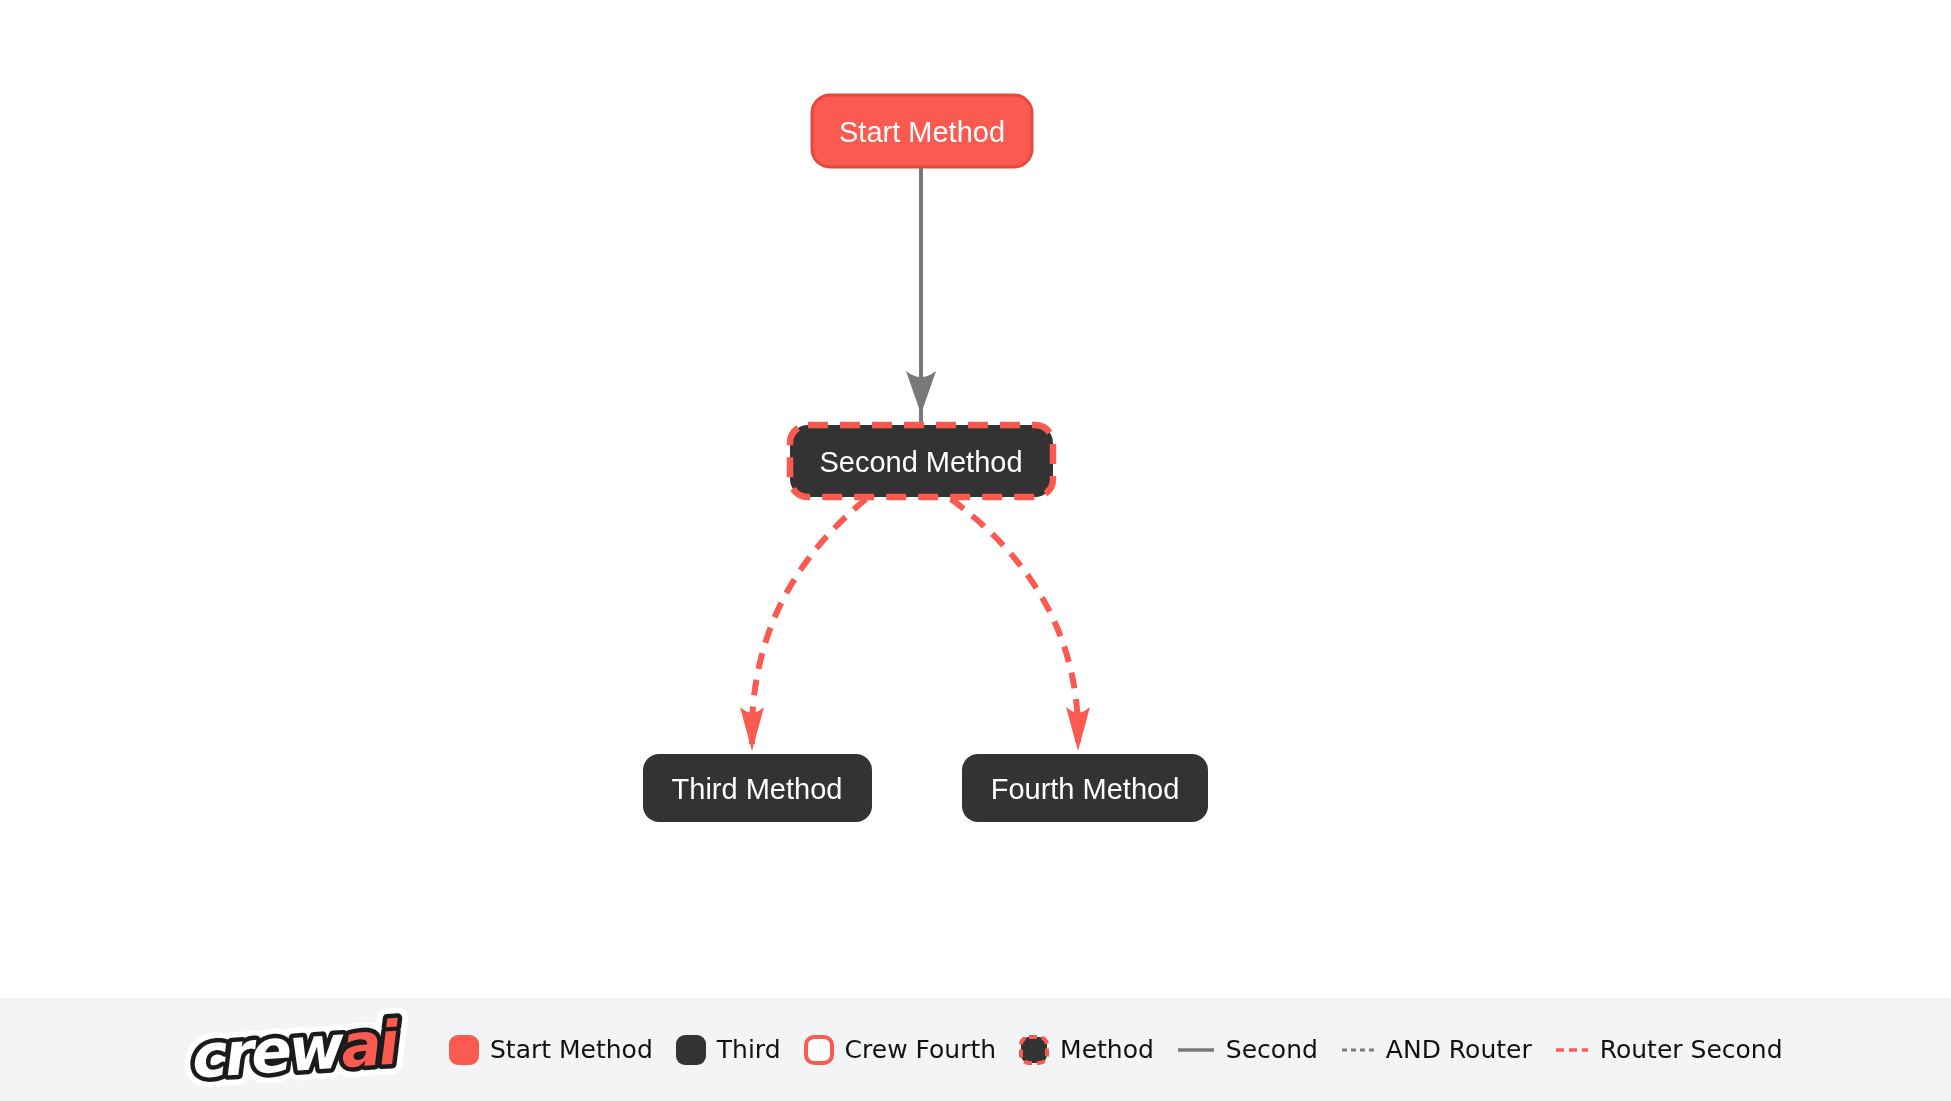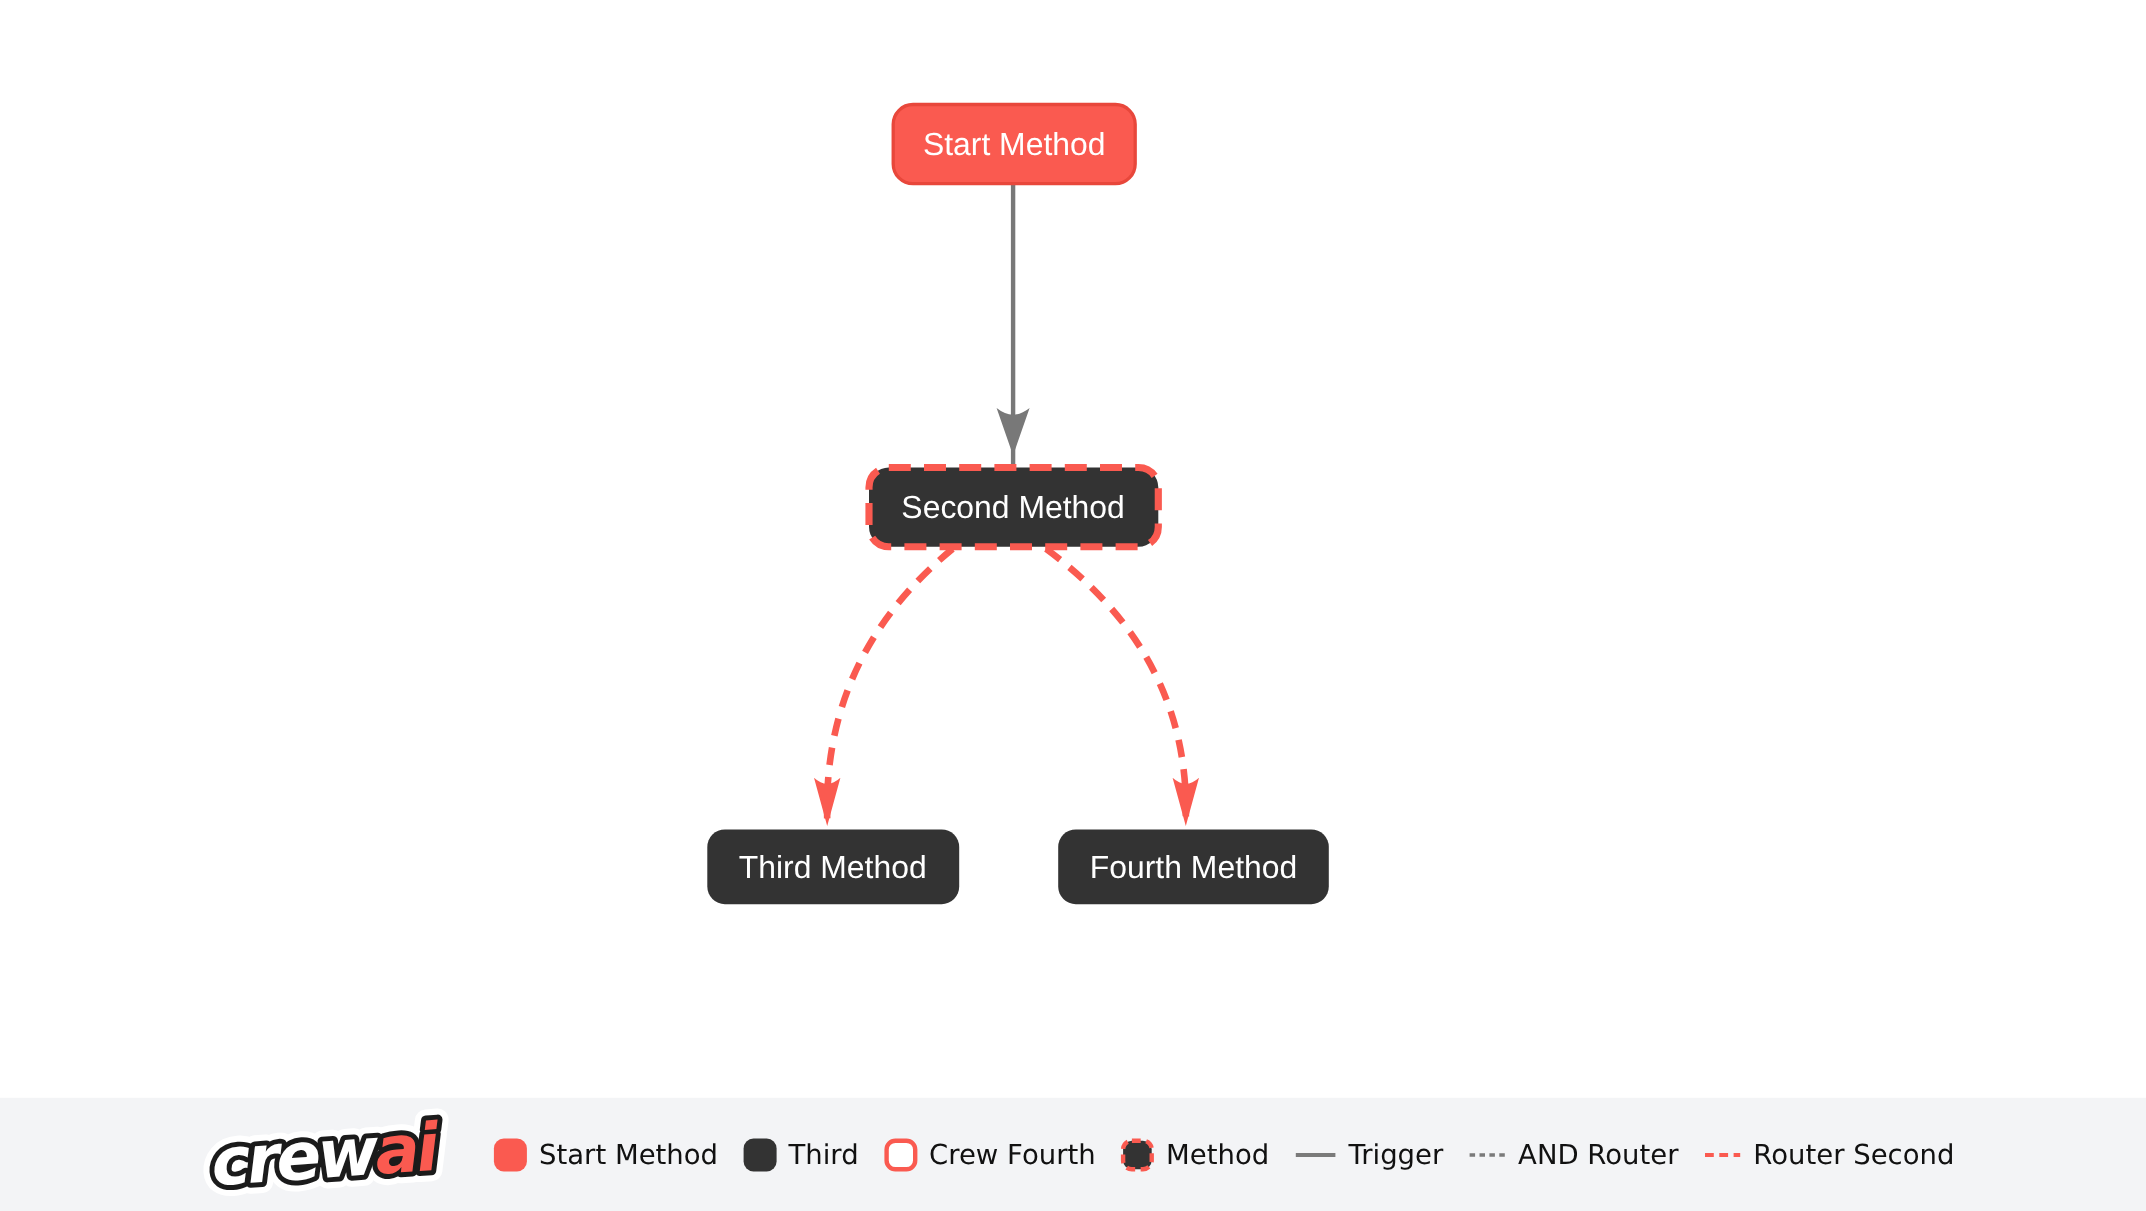--- a/index.html
+++ b/index.html
@@ -140,21 +140,21 @@
         <svg width="32" height="32">
           <rect x="3" y="3" width="26" height="26" rx="8" fill="#333333" stroke="#FA5A50" stroke-width="4" stroke-dasharray="8 5"></rect>
         </svg>
         <span class="lbl">Method</span>
       </div>
 
       <div class="legend-item">
         <svg width="40" height="32">
           <line x1="2" y1="16" x2="38" y2="16" stroke="#7a7a7a" stroke-width="3.5"></line>
         </svg>
-        <span class="lbl">Trigger</span>
+        <span class="lbl">Second</span>
       </div>
 
       <div class="legend-item">
         <svg width="36" height="32">
           <line x1="2" y1="16" x2="34" y2="16" stroke="#7a7a7a" stroke-width="3" stroke-dasharray="5 4"></line>
         </svg>
         <span class="lbl">AND Router</span>
       </div>
 
       <div class="legend-item">

